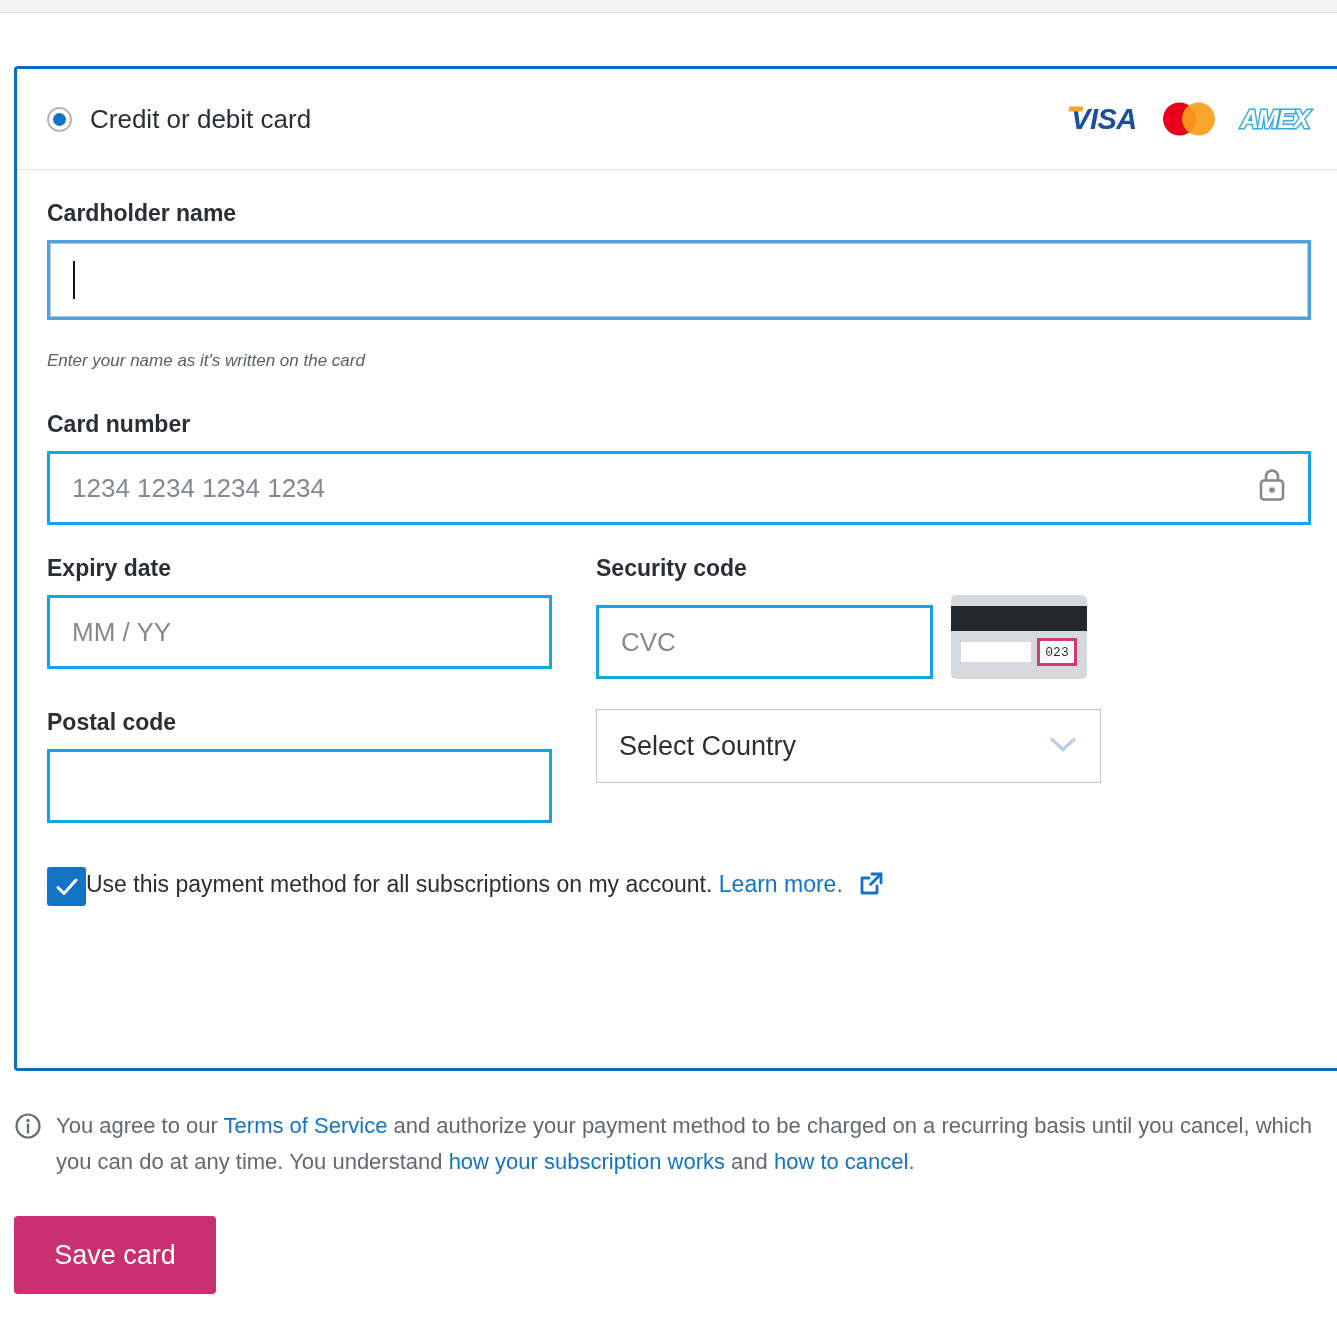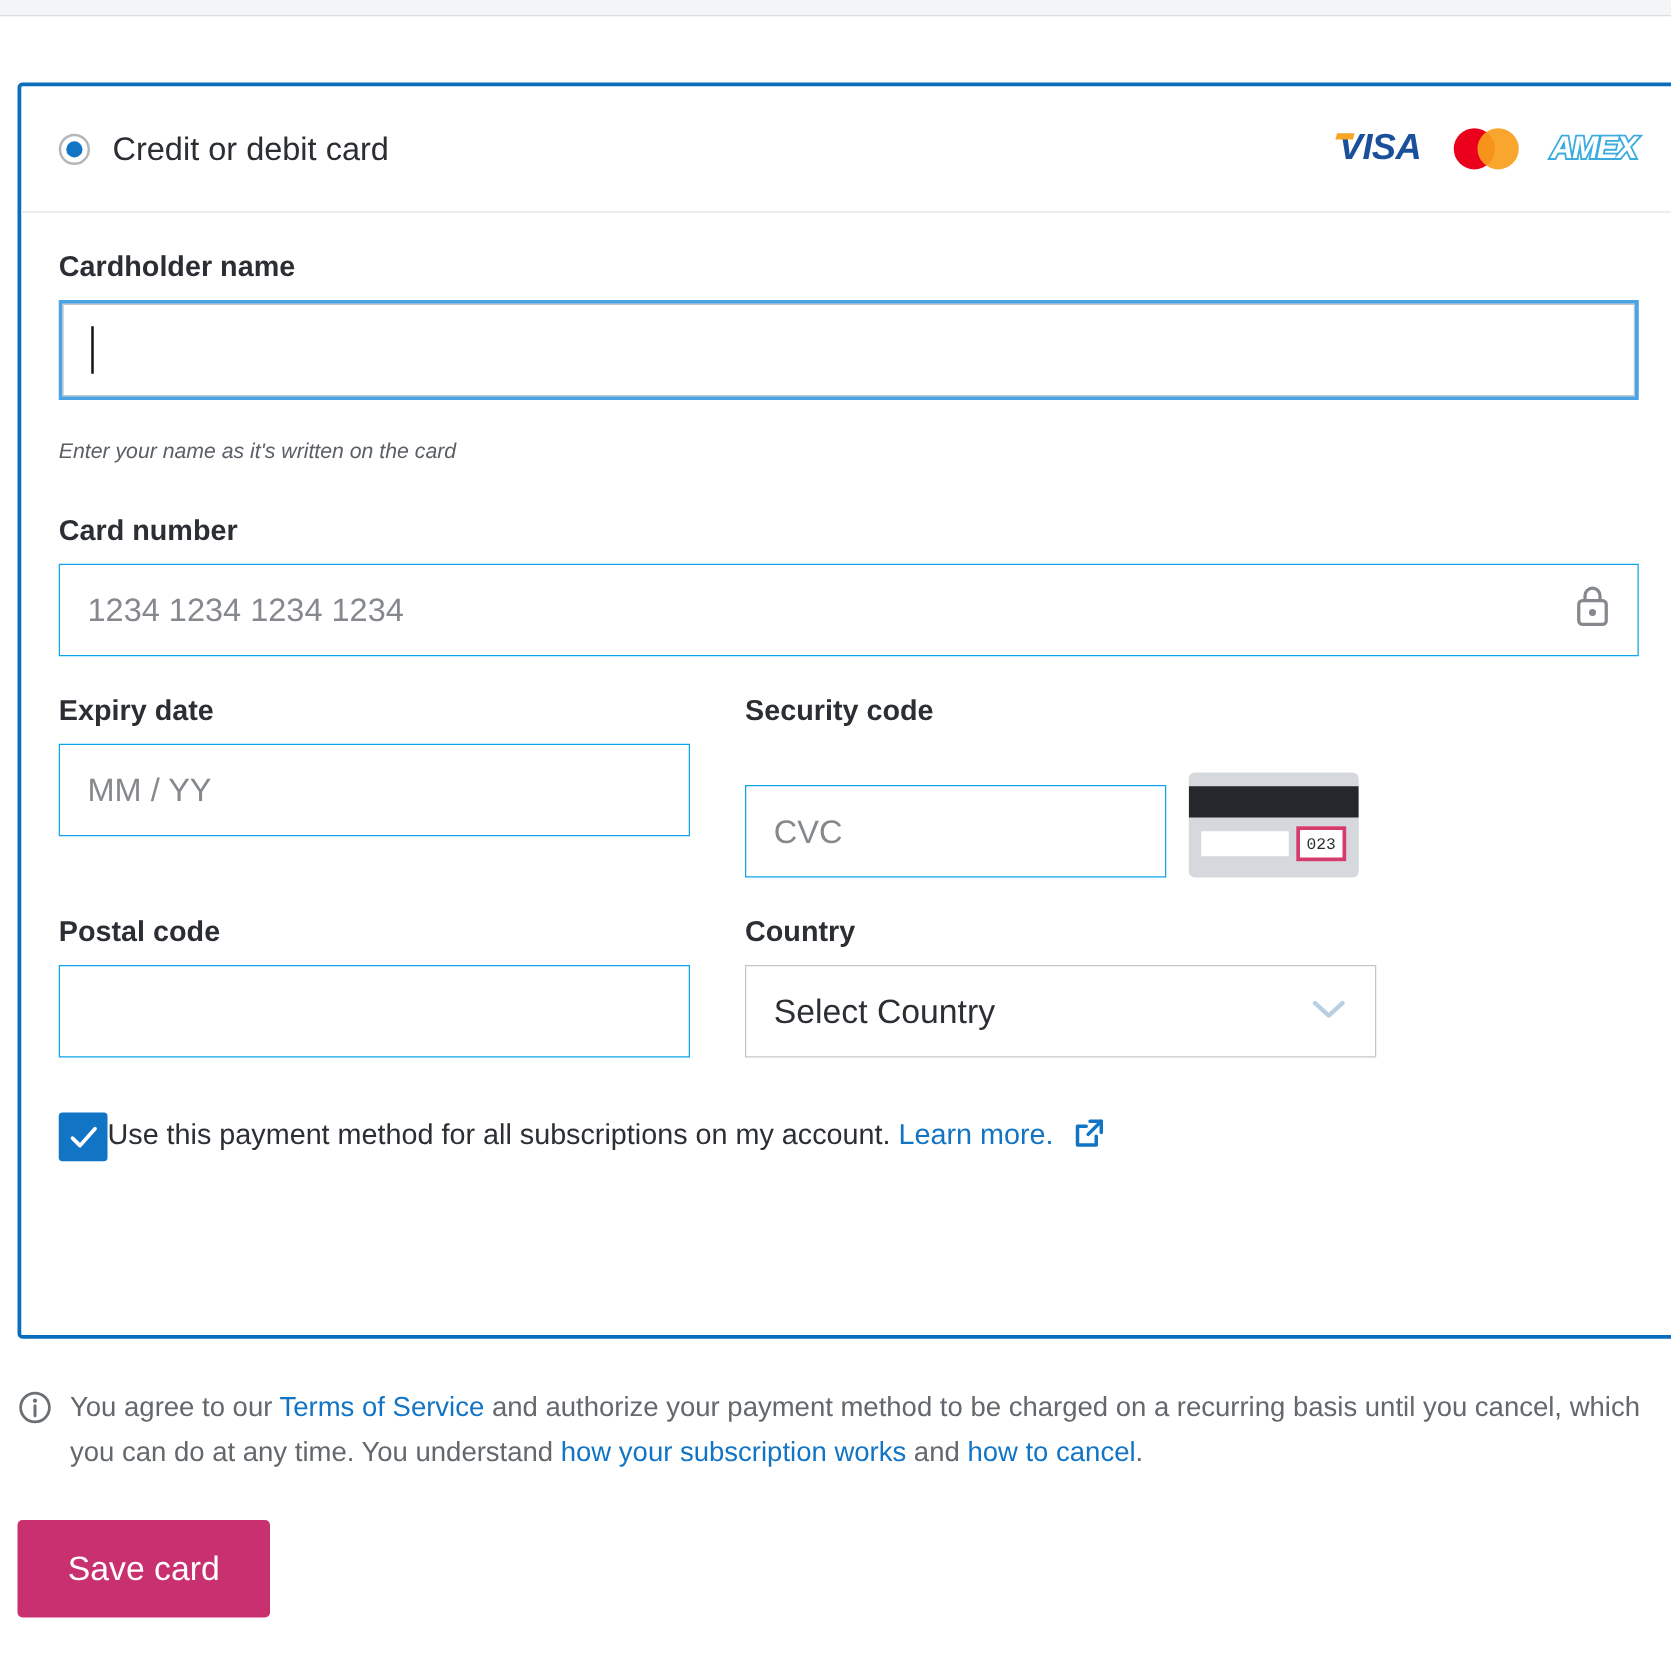--- a/index.html
+++ b/index.html
@@ -112,21 +112,21 @@
   }
   .hint {
     font-size: 17px;
     font-style: italic;
     color: #5a6066;
     margin-top: 31px;
   }
 
   .input-box {
     height: 74px;
-    border: 1px solid #0ea5e9;
+    border: 3px solid #0ea5e9;
     background: #fff;
     display: flex;
     align-items: center;
     padding: 16px 22px;
     font-size: 26px;
     color: #2b2f33;
   }
   .input-box .ph { color: #85898d; }
 
   .input-focus {
@@ -156,21 +156,20 @@
   .lock-icon { position: absolute; right: 22px; top: 50%; transform: translateY(-50%); }
 
   .cvc-wrap { display: flex; align-items: flex-end; gap: 18px; }
   .cvc-card {
     width: 136px; height: 84px;
     background: #d5d9dd;
     border-radius: 5px;
     position: relative;
     flex: none;
     overflow: hidden;
-    margin-top: 23px;
   }
   .cvc-stripe {
     position: absolute; left: 0; right: 0; top: 11px;
     height: 25px; background: #24282c;
   }
   .cvc-sign {
     position: absolute; left: 10px; top: 47px;
     width: 70px; height: 20px; background: #ffffff;
   }
   .cvc-box {
@@ -323,21 +322,20 @@
         </div>
       </div>
 
       <div class="row-2">
         <div class="col-l">
           <div class="field-label">Postal code</div>
           <div class="input-box"></div>
         </div>
 
         <div class="col-r">
-          <div class="field-label">Country</div>
           <div class="select-box">
             <span>Select Country</span>
             <span class="chev">
               <svg width="30" height="20" viewBox="0 0 30 20">
                 <path d="M4 5 L15 15 L26 5" fill="none" stroke="#b9cfe2" stroke-width="3.4" stroke-linecap="round" stroke-linejoin="round"></path>
               </svg>
             </span>
           </div>
         </div>
       </div>

